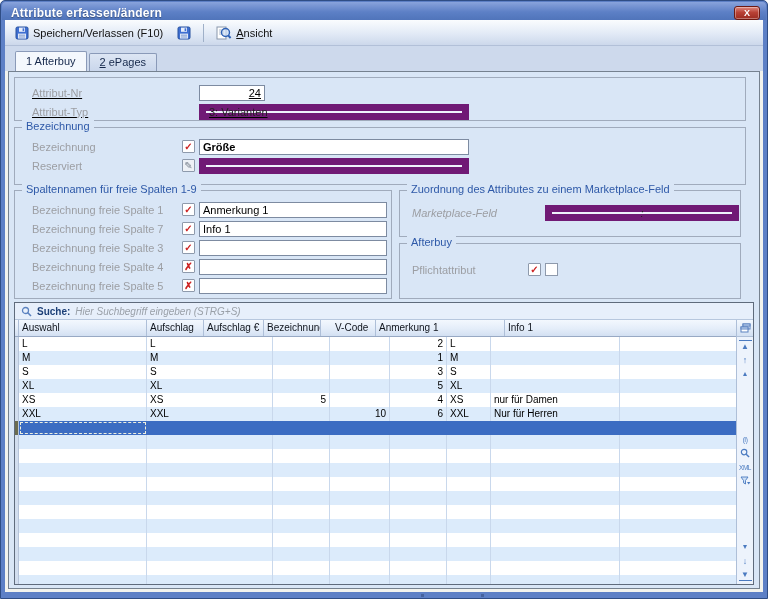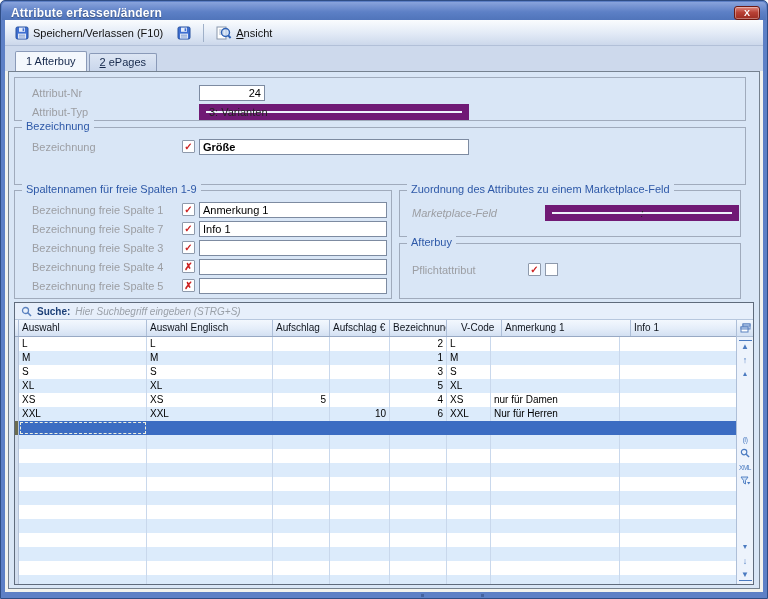--- a/index.html
+++ b/index.html
@@ -164,21 +164,21 @@
       <div class="tab active">
         <span>1 Afterbuy</span>
       </div>
       <div class="tab">
         <span><u>2</u><span> ePages</span></span>
       </div>
     </div>
 
     <div class="content">
 
-      <div class="gbox" style="left:5px; top:5px; width:732px; height:44px; padding-top:5px;">
+      <div class="gbox" style="left:5px; top:5px; width:732px; height:44px; padding-top:5px;text-decoration:underline;">
         <div class="frow">
           <span class="flabel">Attribut-Nr</span>
           <span class="ficon"></span>
           <input class="fld fld-num" style="width: 66px;" value="24">
         </div>
         <div class="frow">
           <span class="flabel">Attribut-Typ</span>
           <span class="ficon"></span>
           <div class="fld fld-dis" style="width:270px;">
             <span>3: Varianten</span>
@@ -188,20 +188,29 @@
       </div>
 
       <div class="gbox" style="left:5px; top:55px; width:732px; height:58px; padding-top:9px;">
         <span class="legend">Bezeichnung</span>
         <div class="frow">
           <span class="flabel">Bezeichnung</span>
           <span class="ficon">
               <span class="flagbox flag-check">✓</span>
             </span>
           <input class="fld" style="width: 270px; font-weight: bold;" value="Größe">
+        </div>
+        <div class="frow">
+          <span class="flabel">Reserviert</span>
+          <span class="ficon">
+              <span class="flagbox flag-pencil">✎</span>
+            </span>
+          <div class="fld fld-dis" style="width:270px;">
+              <span></span>
+            </div>
         </div>
       </div>
 
       <div class="gbox" style="left:5px; top:118px; width:378px; height:109px; padding-top:9px;">
         <span class="legend">Spaltennamen für freie Spalten 1-9</span>
         <div id="spalten-rows">
             <div class="frow">
               <span class="flabel">Bezeichnung freie Spalte 1</span>
               <span class="ficon">
                 <span class="flagbox flag-check">✓</span>
@@ -270,21 +279,20 @@
               </svg>
           </span>
           <span class="slabel">Suche:</span>
           <span class="sph">Hier Suchbegriff eingeben (STRG+S)</span>
         </div>
         <div class="grid-lower">
           <div class="grid-main">
             <div class="grid-header" id="grid-header">
                 <div class="hstub"></div>
                 <div class="hcell" style="width: 128px; flex: 0 0 auto;">Auswahl</div>
-                <div class="hcell" style="width: 126px; flex: 0 0 auto;">Auswahl Englisch</div>
                 <div class="hcell" style="width: 57px; flex: 0 0 auto;">Aufschlag</div>
                 <div class="hcell" style="width: 60px; flex: 0 0 auto;">Aufschlag €</div>
                 <div class="hcell" style="width: 57px; flex: 0 0 auto;">Bezeichnung</div>
                 <div class="hcell" style="width: 44px; flex: 0 0 auto; margin-left: 11px;">V-Code</div>
                 <div class="hcell" style="width: 129px; flex: 0 0 auto;">Anmerkung 1</div>
                 <div class="hcell" style="flex: 1 1 0%; border-right: none;">Info 1</div>
               </div>
             <div class="grid-rows" id="grid-rows">
                 <div class="grow">
                   <div class="gind"></div>

